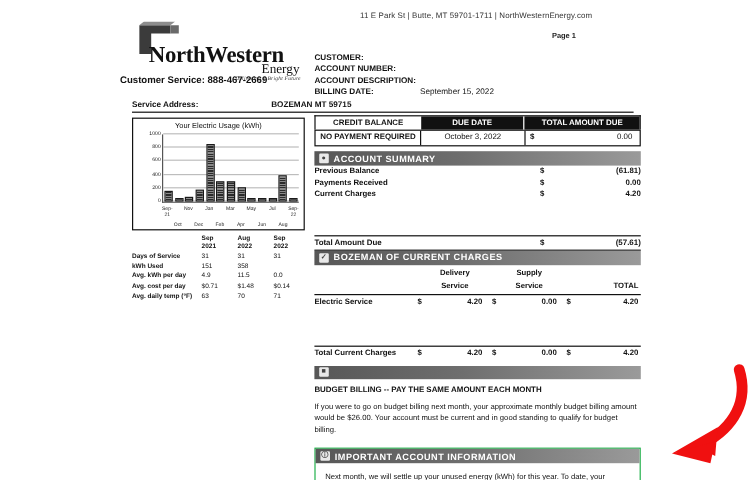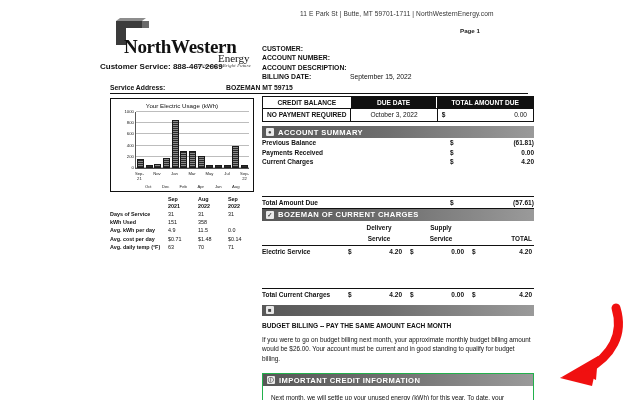--- a/index.html
+++ b/index.html
@@ -448,21 +448,21 @@
 
     <div class="sechdr">
       <span class="ico">■</span>
     </div>
     <div class="bb-title">BUDGET BILLING -- PAY THE SAME AMOUNT EACH MONTH</div>
     <div class="bb-body">If you were to go on budget billing next month, your approximate monthly budget billing amount would be $26.00. Your account must be current and in good standing to qualify for budget billing.</div>
 
     <div class="green-box">
       <div class="sechdr">
         <span class="ico">ⓘ</span>
-        <span>IMPORTANT CREDIT INFORMATION</span>
+        <span>IMPORTANT ACCOUNT INFORMATION</span>
       </div>
       <div class="gb-body">Next month, we will settle up your unused energy (kWh) for this year. To date, your generated electricity (kWh) exceeds your electricity used by 126.</div>
     </div>
   </div>
 
   <svg class="arrow" viewBox="0 0 110 100">
     <path d="M96 8 C104 34, 92 56, 66 70" stroke="#f01010" stroke-width="9" fill="none" stroke-linecap="round"></path>
     <polygon points="40,78 78,56 76,80 64,74" fill="#f01010"></polygon>
     <polygon points="40,78 72,86 76,68" fill="#f01010"></polygon>
   </svg>

